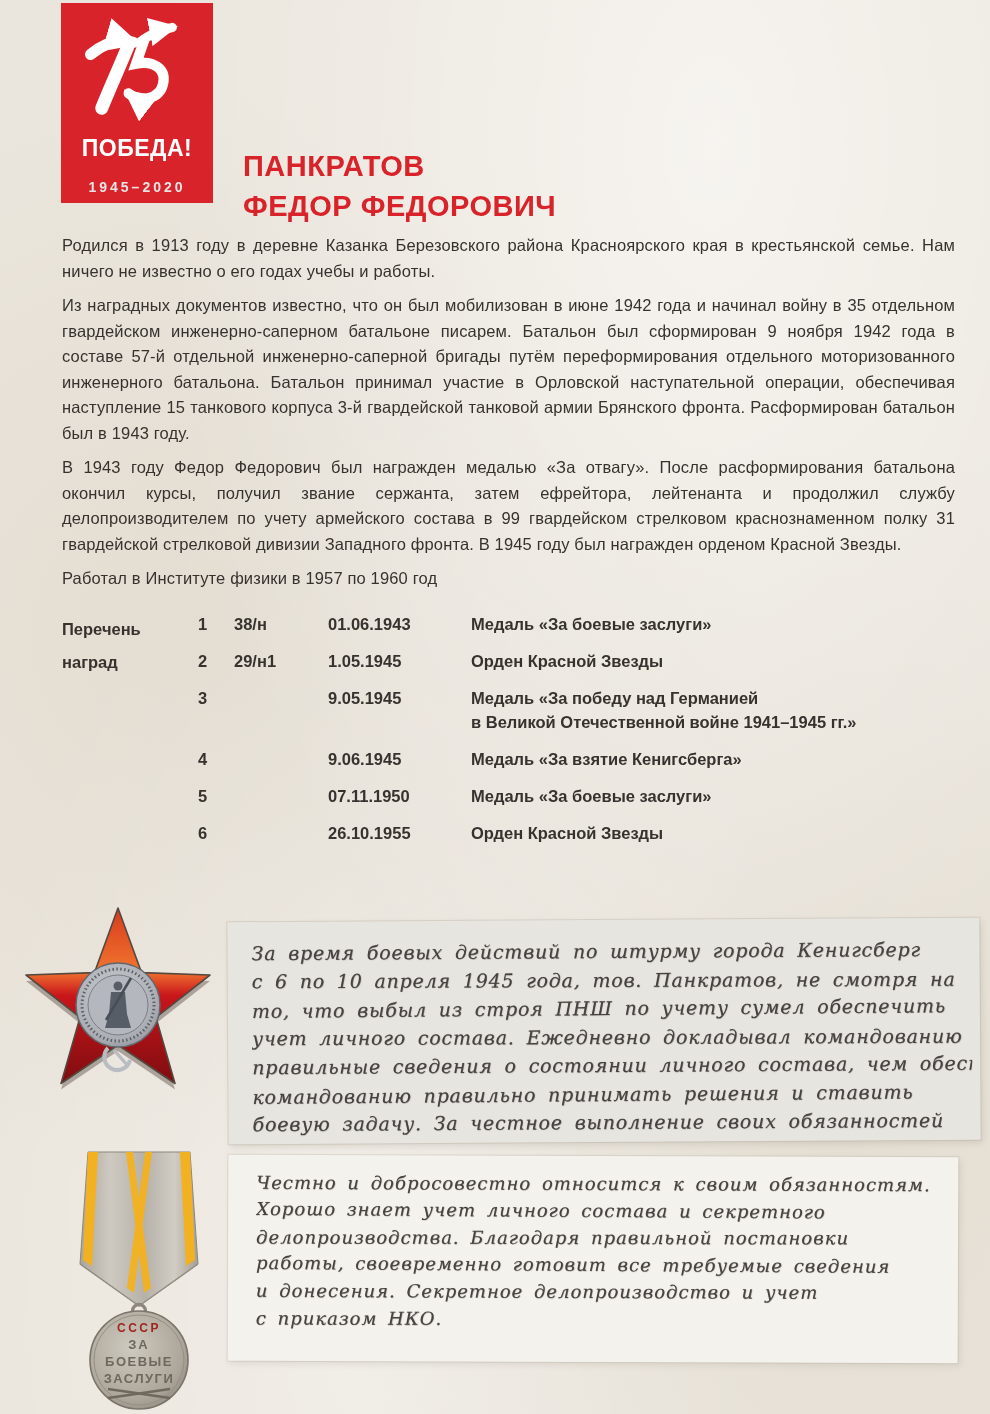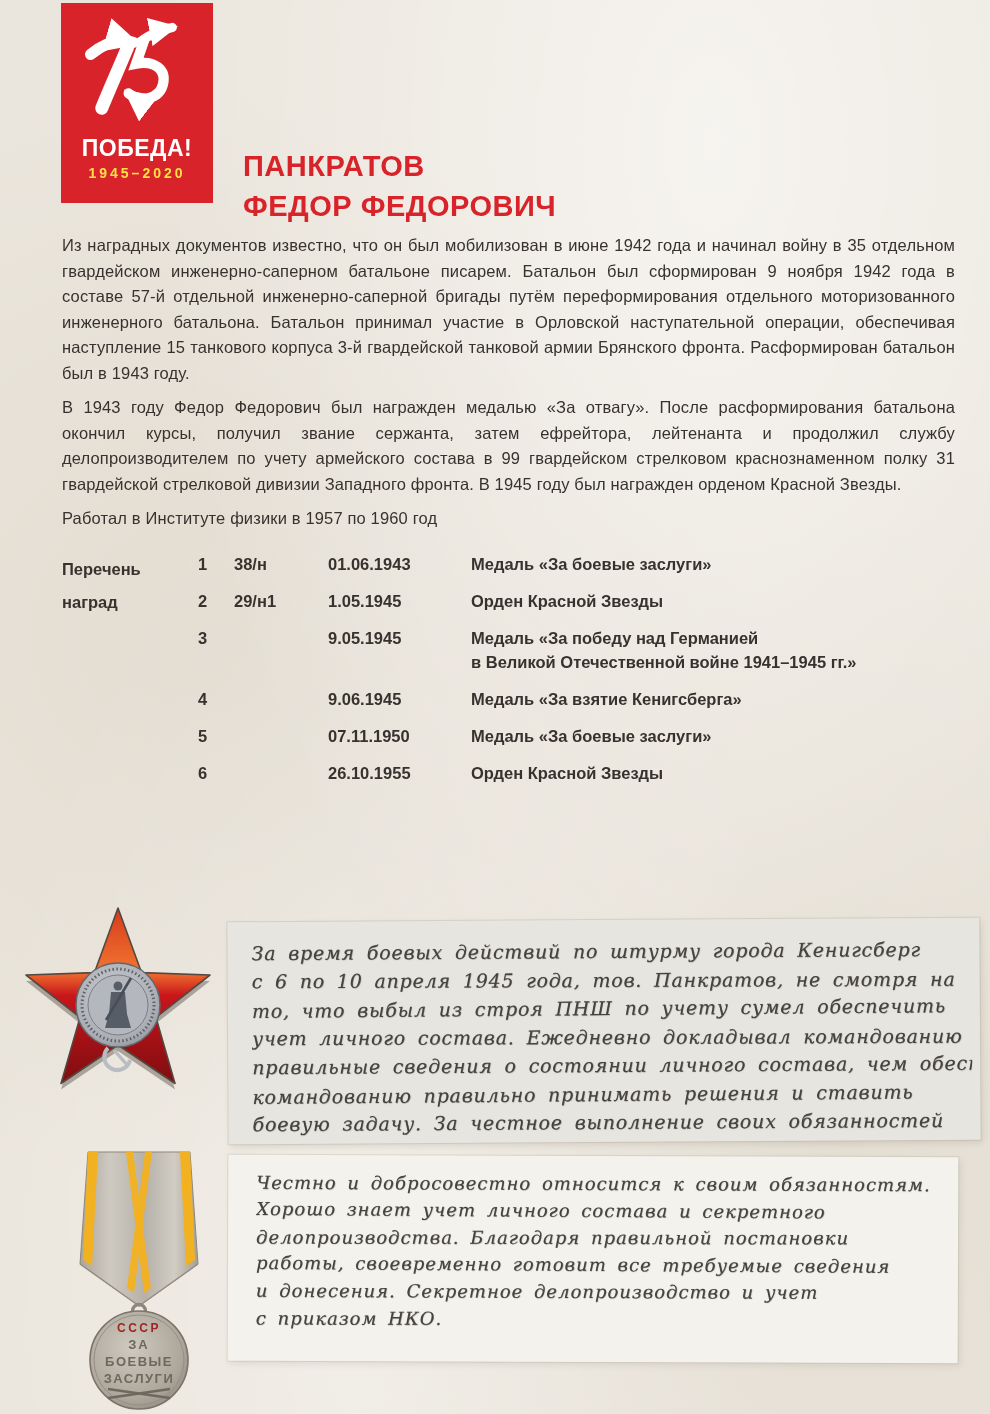--- a/index.html
+++ b/index.html
@@ -22,21 +22,21 @@
     position:absolute;left:61px;top:3px;width:152px;height:200px;
     background:#d8232a;
     display:flex;flex-direction:column;align-items:center;
     box-sizing:border-box;padding-top:14px;
   }
   .logo svg{display:block;}
   .logo-title{
     color:#fff;font-weight:bold;font-size:23px;letter-spacing:.5px;margin-top:6px;
   }
   .logo-years{
-    color:#fde047;font-weight:bold;font-size:14px;letter-spacing:3px;margin-top:3px;
+    color:#e5e5e5;font-weight:bold;font-size:14px;letter-spacing:3px;margin-top:17px;
   }
   
   .person-name{
     position:absolute;left:235px;top:138px;margin:8px;
     color:#d8232a;font-size:29px;font-weight:bold;line-height:40px;letter-spacing:.5px;
   }
   
   .content{
     position:absolute;left:62px;top:233px;width:893px;
   }
@@ -111,20 +111,21 @@
     <div class="logo-title">ПОБЕДА!</div>
     <div class="logo-years">1945–2020</div>
   </div>
 
   <h1 class="person-name">
     <span>ПАНКРАТОВ</span><br>
     <span>ФЕДОР ФЕДОРОВИЧ</span>
   </h1>
 
   <div class="content">
+    <p>Родился в 1913 году в деревне Казанка Березовского района Красноярского края в крестьянской семье. Нам ничего не известно о его годах учебы и работы.</p>
     <p>Из наградных документов известно, что он был мобилизован в июне 1942 года и начинал войну в 35 отдельном гвардейском инженерно-саперном батальоне писарем. Батальон был сформирован 9 ноября 1942 года в составе 57-й отдельной инженерно-саперной бригады путём переформирования отдельного моторизованного инженерного батальона. Батальон принимал участие в Орловской наступательной операции, обеспечивая наступление 15 танкового корпуса 3-й гвардейской танковой армии Брянского фронта. Расформирован батальон был в 1943 году.</p>
     <p>В 1943 году Федор Федорович был награжден медалью «За отвагу». После расформирования батальона окончил курсы, получил звание сержанта, затем ефрейтора, лейтенанта и продолжил службу делопроизводителем по учету армейского состава в 99 гвардейском стрелковом краснознаменном полку 31 гвардейской стрелковой дивизии Западного фронта. В 1945 году был награжден орденом Красной Звезды.</p>
     <p class="no-justify">Работал в Институте физики в 1957 по 1960 год</p>
 
     <div class="awards">
       <div class="awards-label">
         <span>Перечень</span><br>
         <span>наград</span>
       </div>
       <div class="awards-rows">

